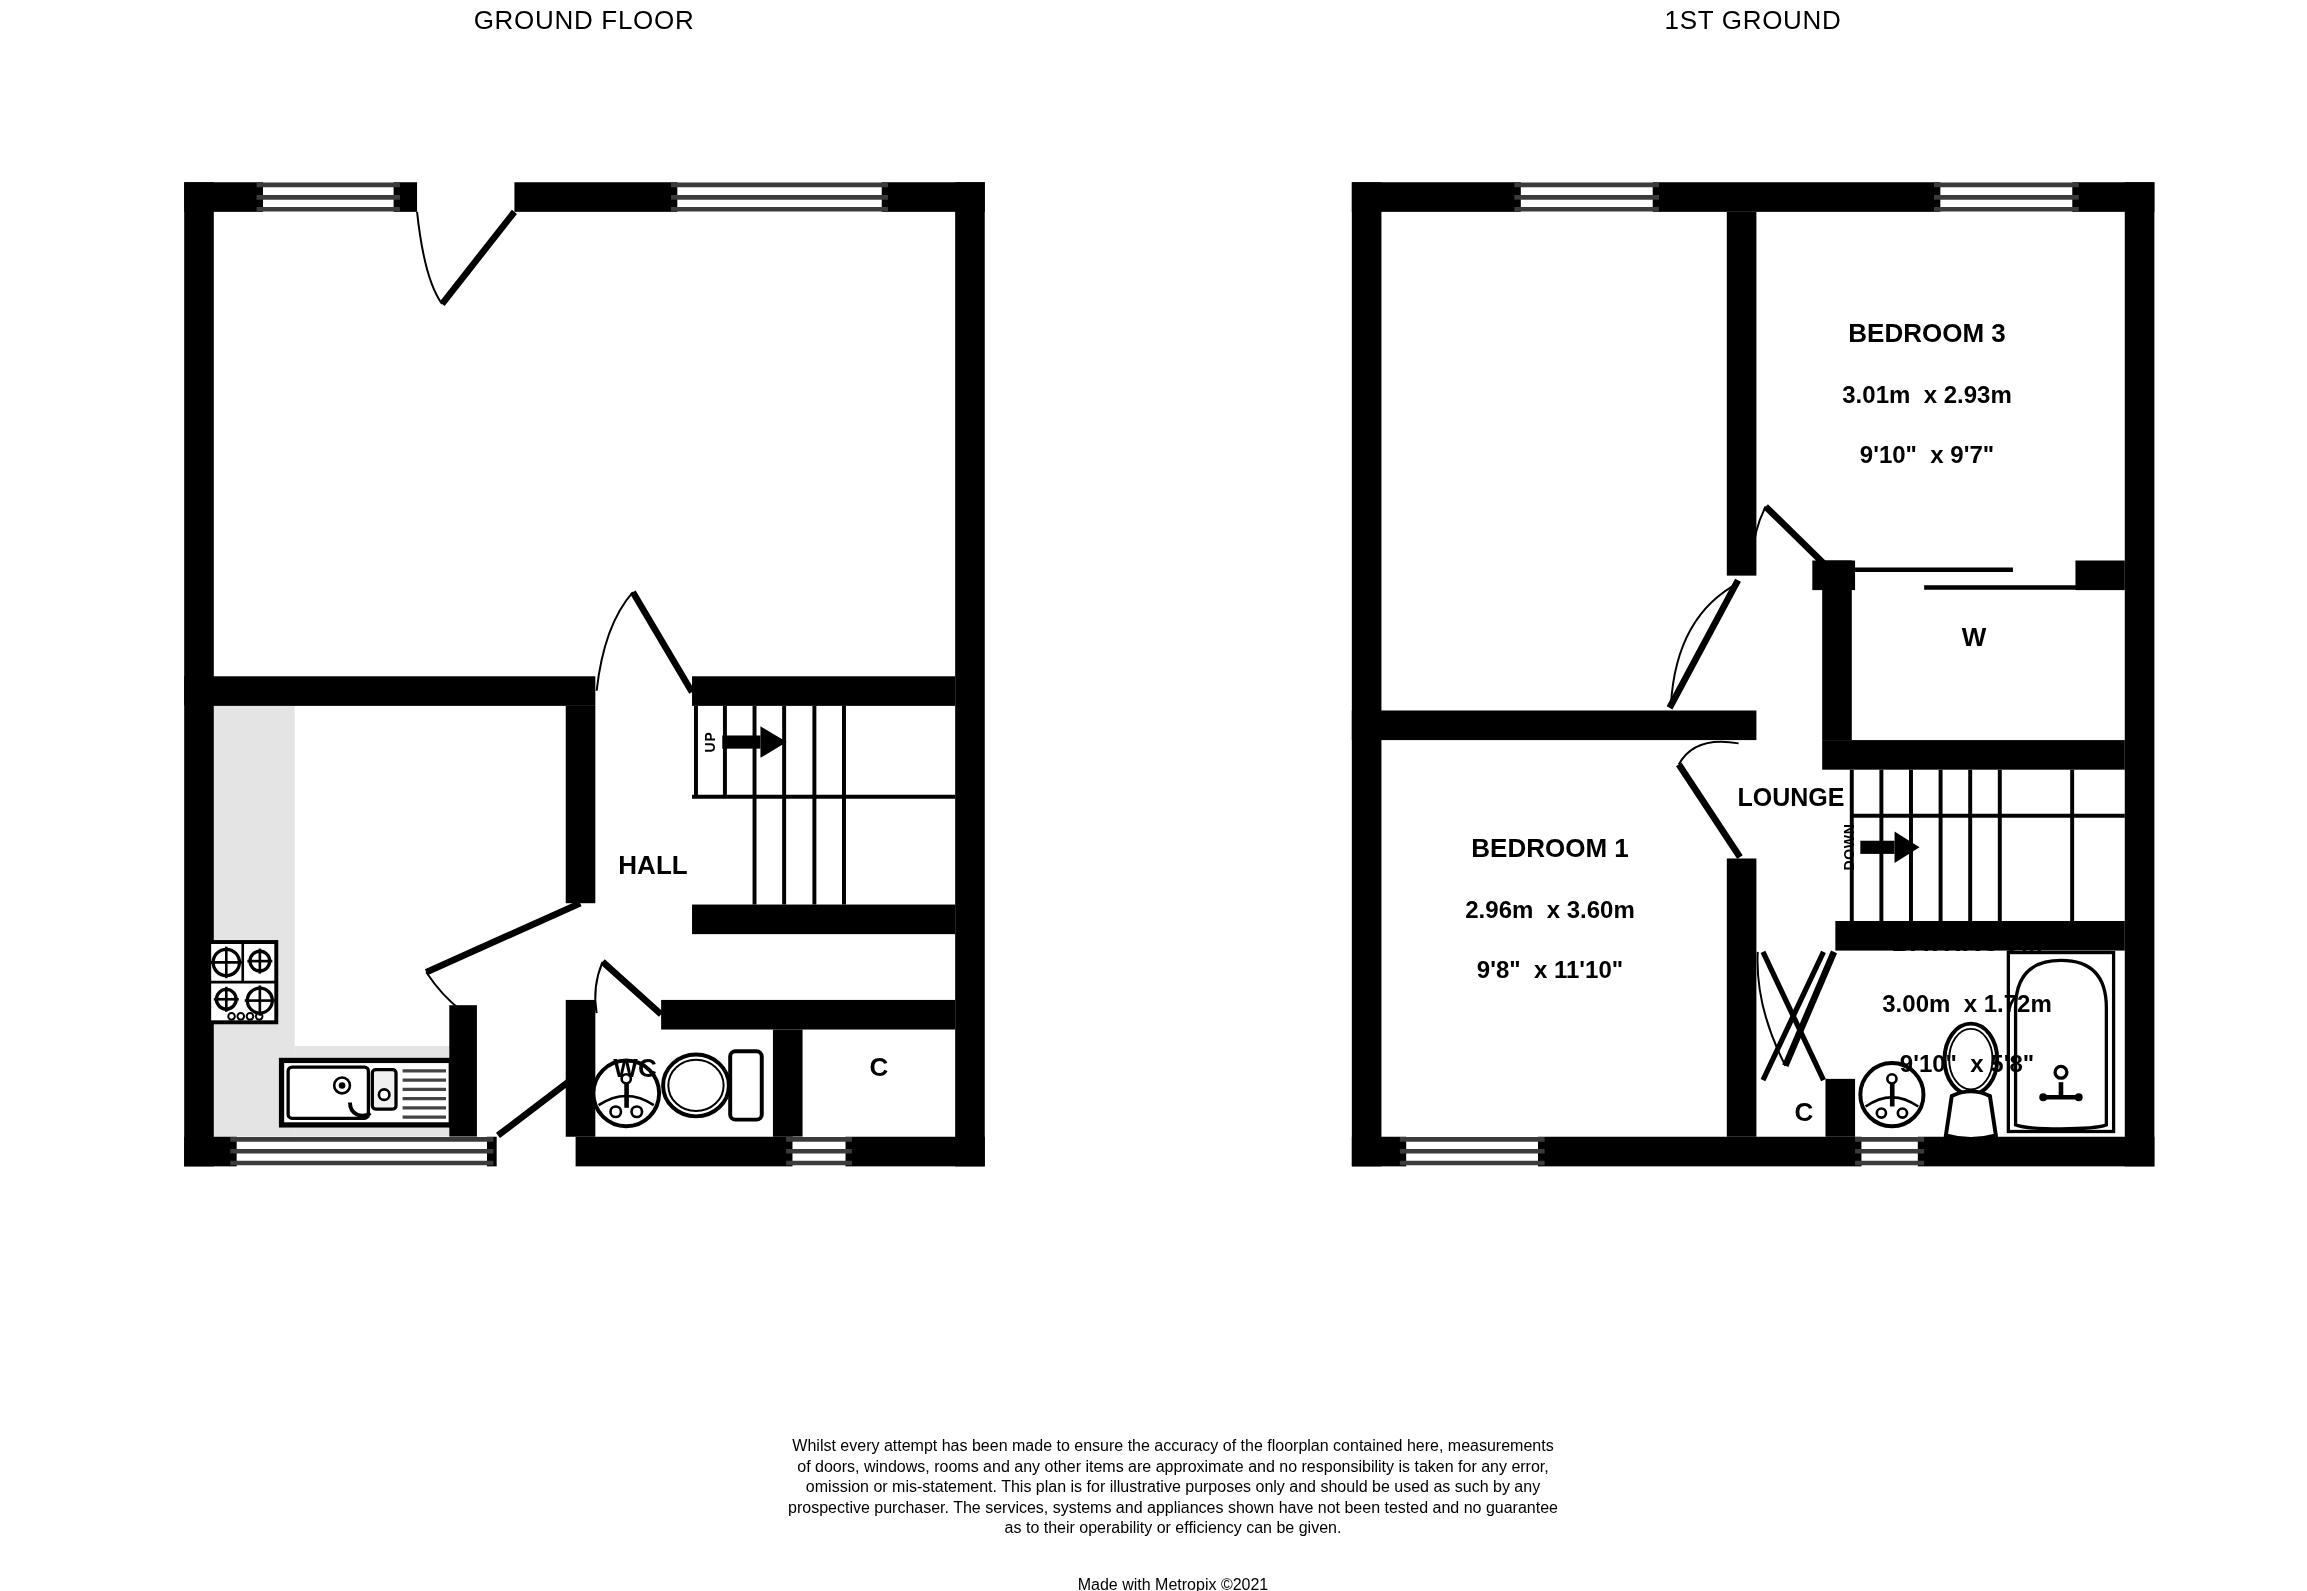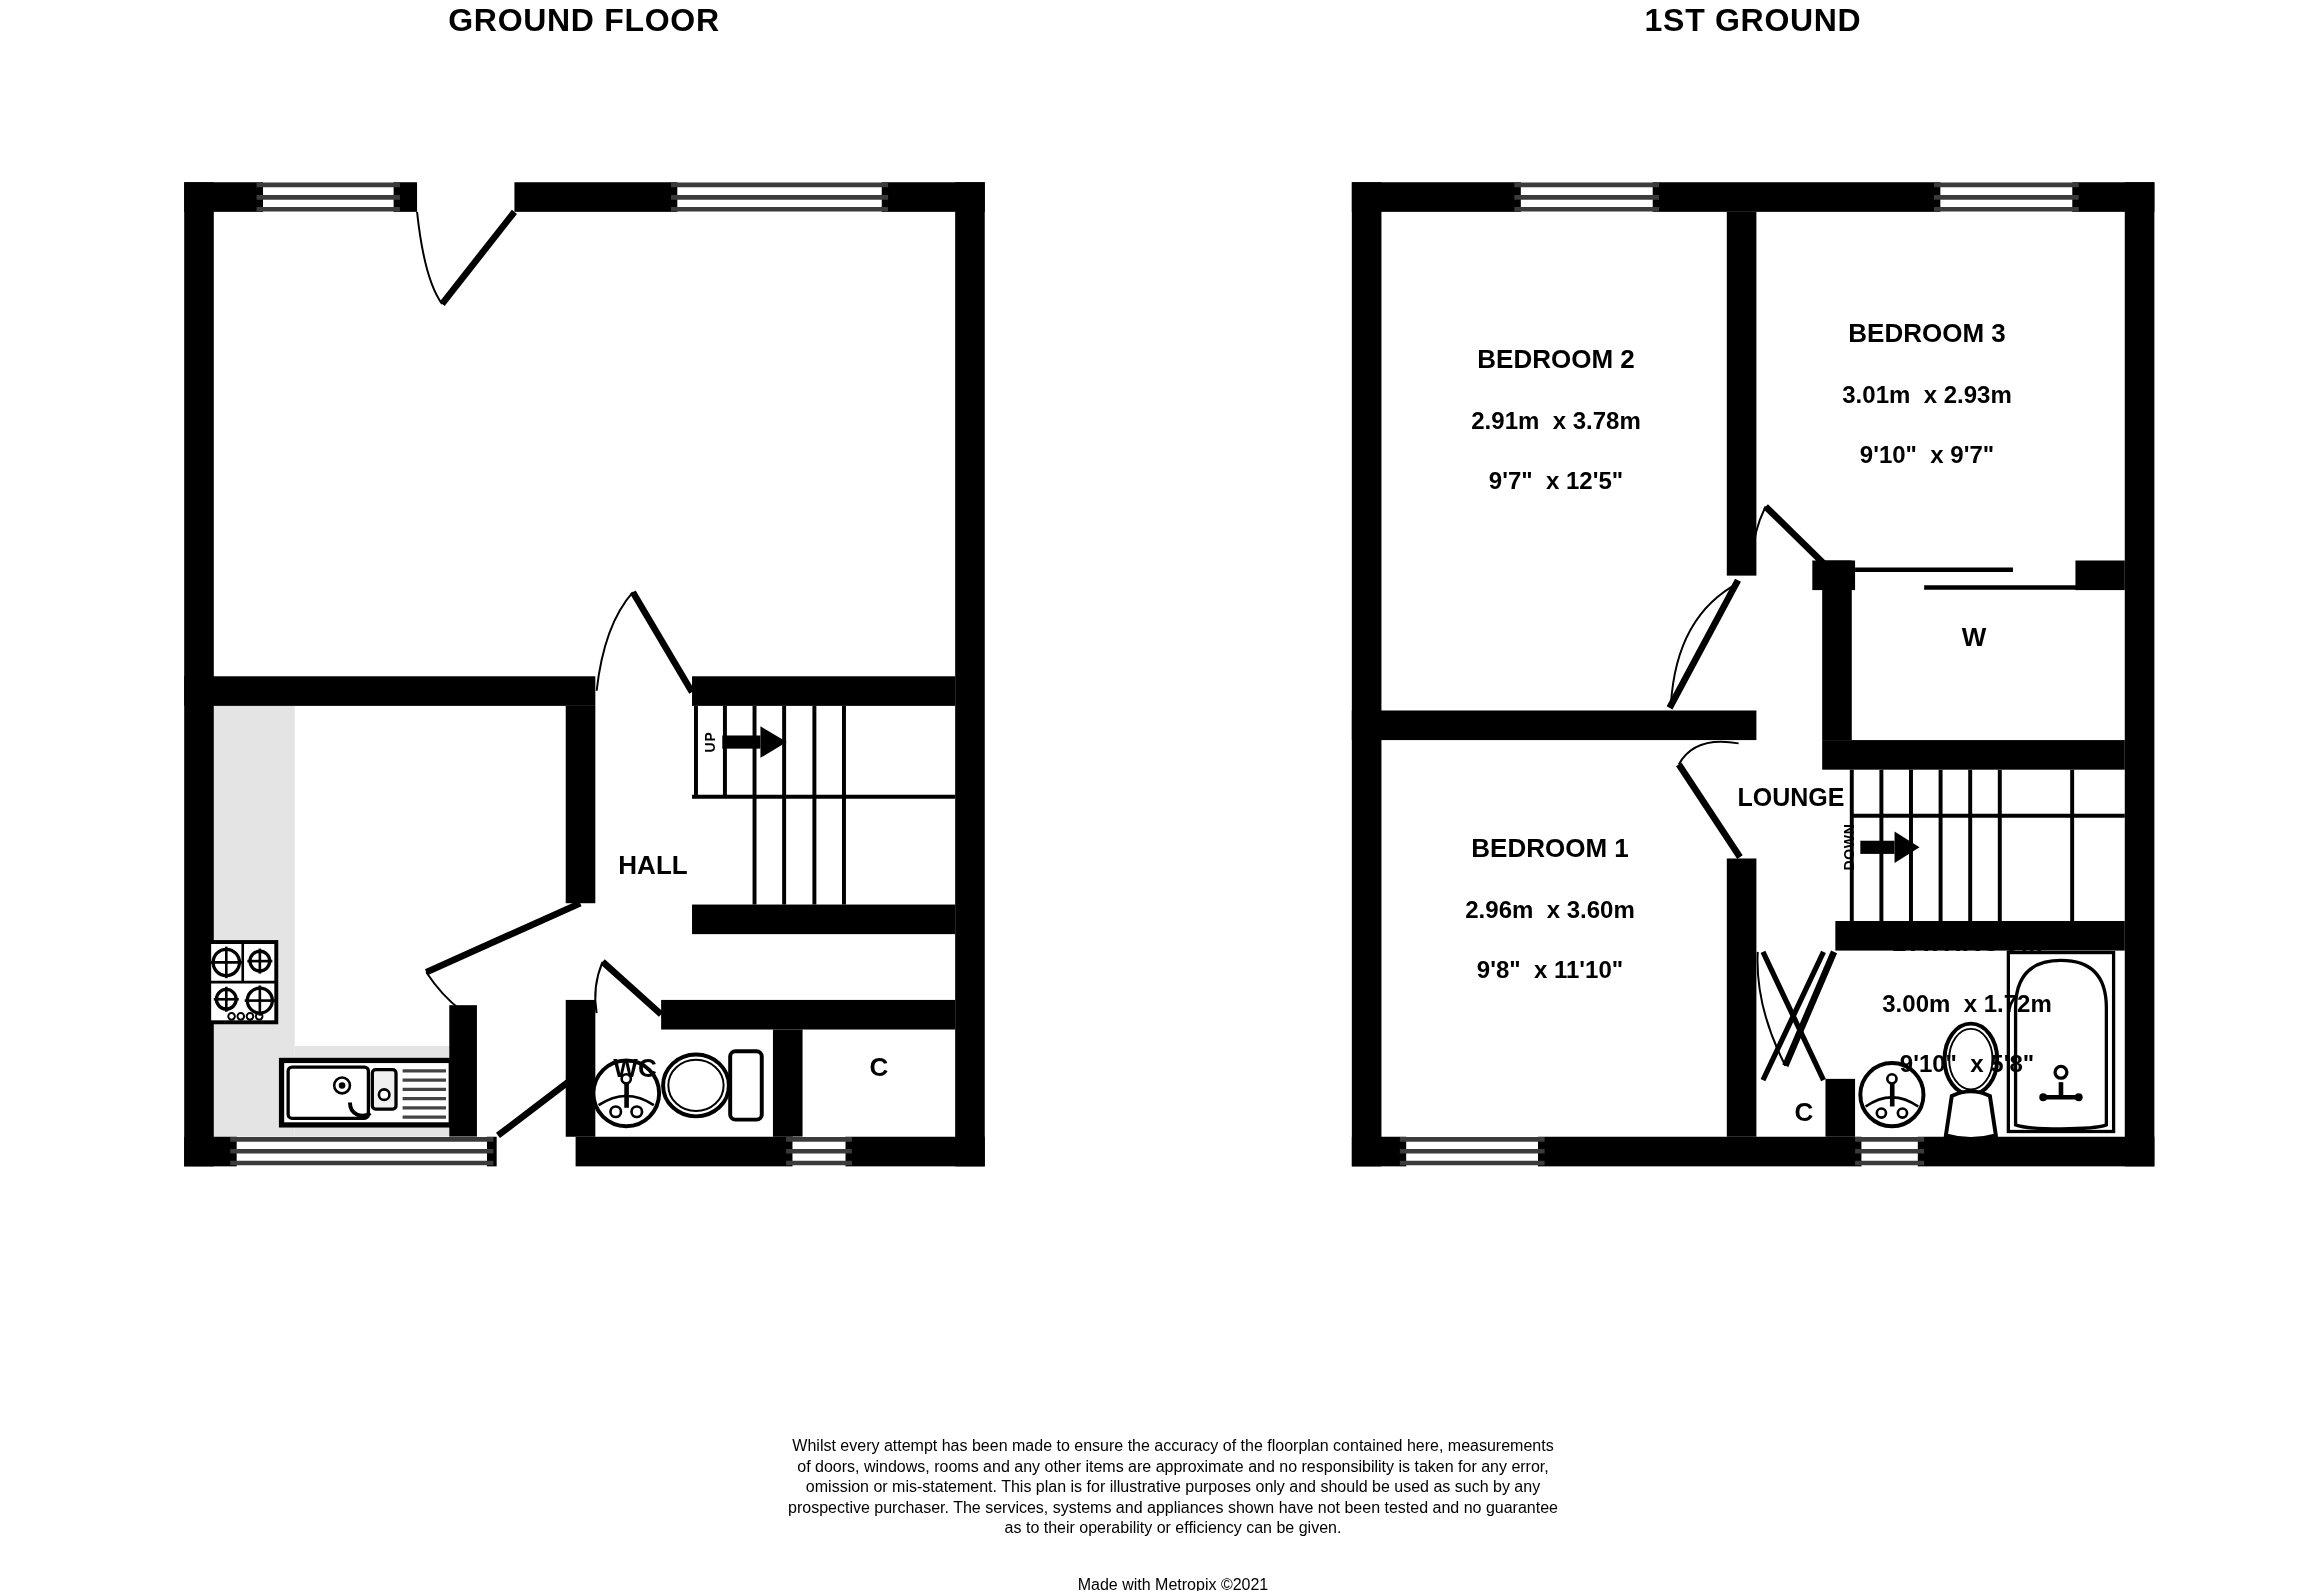--- a/index.html
+++ b/index.html
@@ -1,19 +1,19 @@
 <!DOCTYPE html>
 <html style="font-size:10.5px"><head>
 <meta charset="utf-8">
 <style>
   html,body{margin:0;padding:0;background:#fff;}
   #canvas{position:relative;width:2307px;height:1592px;background:#fff;overflow:hidden;
           font-family:"Liberation Sans",sans-serif;color:#000;}
   #plan-svg{position:absolute;left:0;top:0;}
-  .floor-title{position:absolute;transform:translate(-50%,-50%);font-size:32px;font-weight:700;
+  .floor-title{position:absolute;transform:translate(-50%,-50%);font-size:26px;font-weight:400;
                letter-spacing:0.7px;white-space:nowrap;text-align:right;}
   .room-label{position:absolute;transform:translate(-50%,-50%);text-align:center;font-weight:bold;
               line-height:1.06;white-space:pre;}
   .room-label .rname{font-size:26px;}
   .room-label .rdim{font-size:24px;margin-top:12px;}
   .small-label{position:absolute;transform:translate(-50%,-50%);font-weight:bold;font-size:26px;
                white-space:nowrap;}
   .small-label.landing{font-size:25px;}
   .rot-label{position:absolute;transform:translate(-50%,-50%) rotate(-90deg);font-weight:bold;
              font-size:14px;letter-spacing:0.7px;white-space:nowrap;}
@@ -307,25 +307,20 @@
 <div class="floor-title" style="left:584px;top:20px">GROUND FLOOR</div>
 <div class="floor-title" style="left:1753px;top:20px">1ST GROUND</div>
 
 
 
 <div class="small-label" style="left:653px;top:865px">HALL</div>
 <div class="small-label" style="left:635px;top:1068px">WC</div>
 <div class="small-label" style="left:879px;top:1067px">C</div>
 <div class="rot-label" style="left:710px;top:742px">UP</div>
 
-<div class="room-label" style="left:1556px;top:414px">
-  <div class="rname">BEDROOM 2</div>
-  <div class="rdim">2.91m  x 3.78m</div>
-  <div class="rdim">9'7"  x 12'5"</div>
-</div>
 
 <div class="room-label" style="left:1927px;top:388px">
   <div class="rname">BEDROOM 3</div>
   <div class="rdim">3.01m  x 2.93m</div>
   <div class="rdim">9'10"  x 9'7"</div>
 </div>
 
 <div class="room-label" style="left:1550px;top:903px">
   <div class="rname">BEDROOM 1</div>
   <div class="rdim">2.96m  x 3.60m</div>

